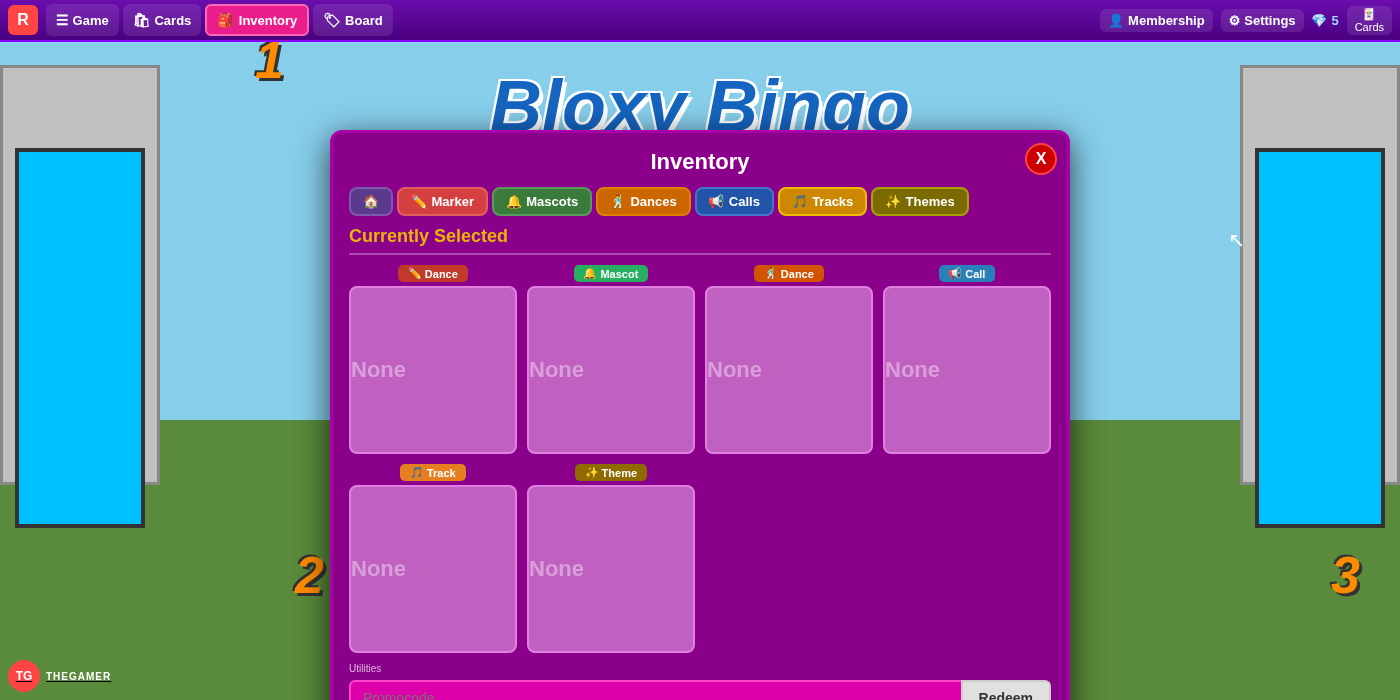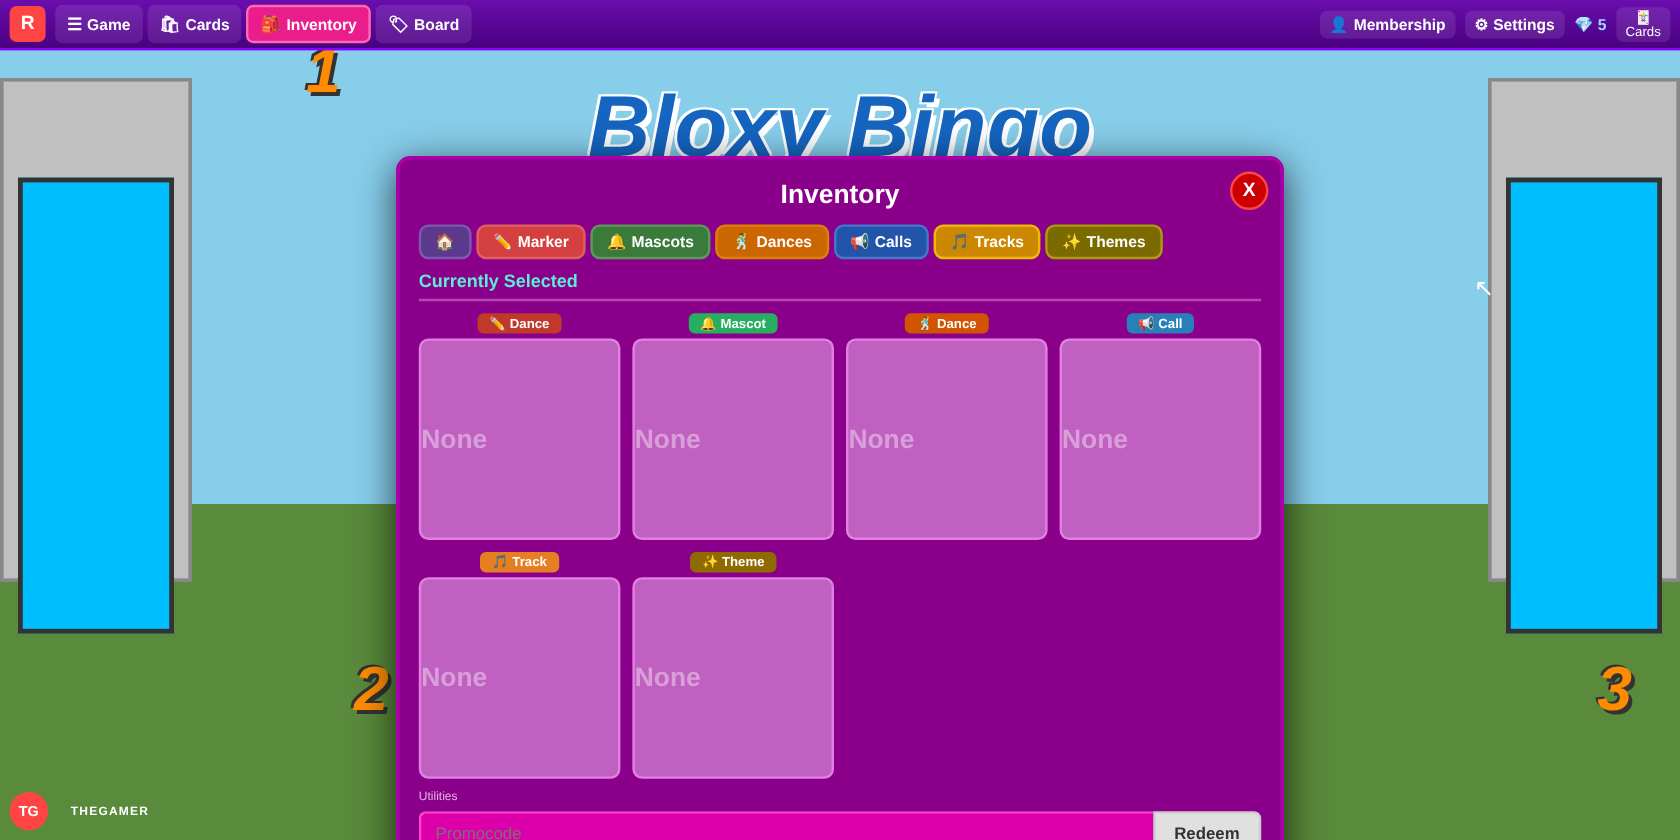--- a/index.html
+++ b/index.html
@@ -288,22 +288,22 @@
     }
 
     .tab-markers { background: #d44040; border-color: #e06060; }
     .tab-mascots { background: #3a7a3a; border-color: #5a9a5a; }
     .tab-dances { background: #cc6600; border-color: #e08000; }
     .tab-calls { background: #2255aa; border-color: #4477cc; }
     .tab-tracks { background: #cc8800; border-color: #eebb00; }
     .tab-themes { background: #7a6a00; border-color: #aaa000; }
 
     .section-label {
-      color: #5eead4;
-      font-size: 15px;
+      color: #eab308;
+      font-size: 18px;
       font-weight: 700;
       margin-bottom: 10px;
       border-bottom: 2px solid rgba(255,255,255,0.3);
       padding-bottom: 6px;
     }
 
     
     .selected-grid {
       display: grid;
       grid-template-columns: repeat(4, 1fr);
@@ -396,22 +396,23 @@
       color: #333;
       cursor: pointer;
     }
 
     .thegamer-logo {
       position: absolute;
       bottom: 8px;
       left: 8px;
       display: flex;
       align-items: center;
-      gap: 19px;
+      gap: 6px;
       z-index: 300;
+      text-decoration: underline;
     }
 
     .tg-icon {
       width: 32px;
       height: 32px;
       background: #ff4444;
       border-radius: 50%;
       display: flex;
       align-items: center;
       justify-content: center;

